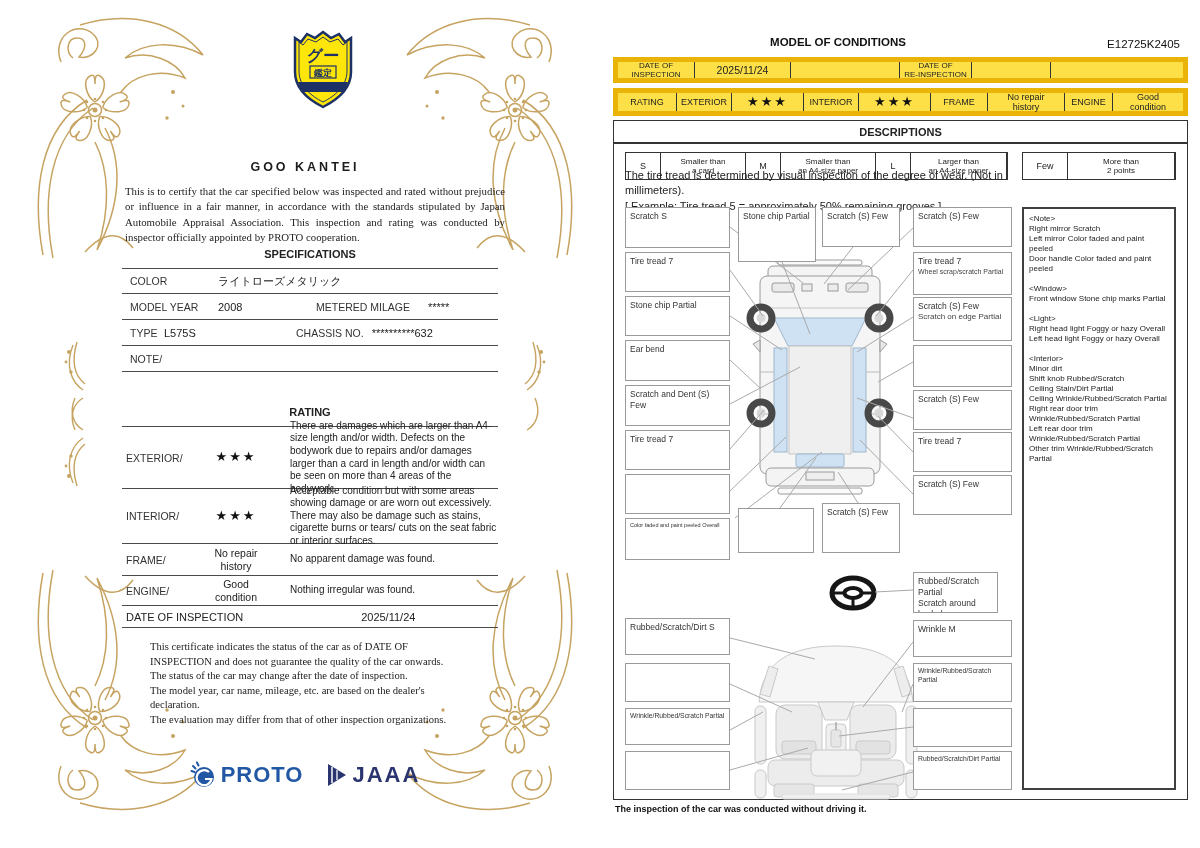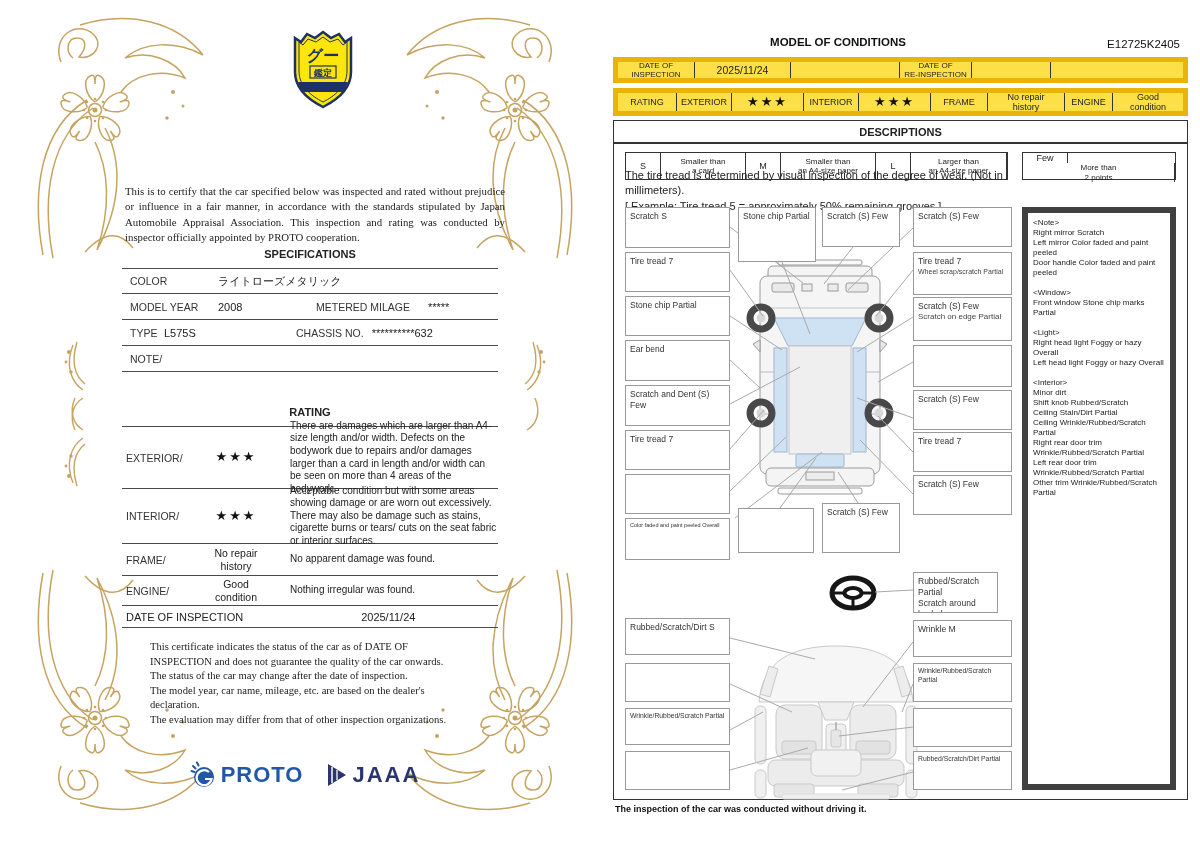--- a/index.html
+++ b/index.html
@@ -61,21 +61,21 @@
   .content-box { left:3px; top:143px; width:575px; height:657px; border:1px solid #333; }
   .legend { display:flex; border:1px solid #333; height:28px; font-size:8px; }
   .legend .tcell { border-right:1px solid #333; }
   .legend .key { font-size:9px; }
   .tread-note { left:15px; top:168px; width:430px; font-size:11px; line-height:1.4; color:#222; }
   .lbox { position:absolute; border:1px solid #9a9a9a; background:#fff; color:#333;
     font-size:8.5px; line-height:1.3; padding:3px 4px; z-index:2; overflow:hidden; }
   .lbox .sub { display:block; font-size:7px; color:#444; }
   .tiny { font-size:5.5px; }
   .small { font-size:6.8px; }
-  .notes-panel { left:412px; top:207px; width:154px; height:583px; border:6px solid #404040;
+  .notes-panel { left:412px; top:207px; width:154px; height:583px; border:2px solid #404040;
     padding:5px 5px; font-size:8px; line-height:1.25; color:#222; z-index:2; overflow:hidden; }
   .rp-footer { left:5px; top:804px; font-size:9px; font-weight:bold; color:#111; }
   .diagram { position:absolute; left:0; top:0; z-index:1; }
 </style>
 </head>
 <body>
 
 <div class="canvas">
 
   <div class="page" id="left-page">
@@ -134,20 +134,21 @@
 
     <svg class="abs lp" style="left:268px; top:30px;" width="60" height="80" viewBox="0 0 60 80">
       <path d="M30,2 L38,8 L46,4 L52,12 L58,8 L58,42 C58,59 44,70 30,77 C16,70 2,59 2,42 L2,8 L8,12 L14,4 L22,8 Z" fill="#ffe60a" stroke="#1e3166" stroke-width="2.5"></path>
       <path d="M30,7 L37,12 L45,9 L50,15 L54,12 L54,41 C54,56 42,66 30,72 C18,66 6,56 6,41 L6,12 L10,15 L15,9 L23,12 Z" fill="none" stroke="#1e3166" stroke-width="1"></path>
       <text x="30" y="31" text-anchor="middle" font-size="16" font-weight="bold" fill="#1e3166" font-family="Liberation Sans, sans-serif">グー</text>
       <rect x="17" y="36" width="26" height="12" fill="#ffe60a" stroke="#1e3166" stroke-width="1.2"></rect>
       <text x="30" y="45.5" text-anchor="middle" font-size="9" font-weight="bold" fill="#1e3166" font-family="Liberation Sans, sans-serif">鑑定</text>
       <polygon points="5,52 55,52 51,62 9,62" fill="#1e3166"></polygon>
     </svg>
 
+    <div class="abs lp subtitle">GOO KANTEI</div>
     <div class="abs lp intro">This is to certify that the car specified below was inspected and rated without prejudice or influence in a fair manner, in accordance with the standards stipulated by Japan Automobile Appraisal Association. This inspection and rating was conducted by inspector officially appointed by PROTO cooperation.</div>
 
     <div class="abs lp sec-head" style="top:248px;">SPECIFICATIONS</div>
 
     <div class="abs lp spec-table">
       <div class="spec-row">
         <span class="spec-label">COLOR</span>
         <span class="spec-val">ライトローズメタリック</span>
       </div>
       <div class="spec-row">
@@ -266,21 +267,21 @@
       <div class="tcell key" style="width:35px;">S</div>
       <div class="tcell pre" style="width:85px;">Smaller than
 a card</div>
       <div class="tcell key" style="width:35px;">M</div>
       <div class="tcell pre" style="width:95px;">Smaller than
 an A4-size paper</div>
       <div class="tcell key" style="width:35px;">L</div>
       <div class="tcell pre" style="flex:1;">Larger than
 an A4-size paper</div>
     </div>
-    <div class="abs legend" style="left:412px; top:152px; width:154px;flex-direction:column;">
+    <div class="abs legend" style="left:412px; top:152px; width:154px;">
       <div class="tcell key" style="width:45px;">Few</div>
       <div class="tcell pre" style="flex:1;">More than
 2 points</div>
     </div>
 
     <div class="abs tread-note pre">The tire tread is determined by visual inspection of the degree of wear. (Not in millimeters).
 [ Example: Tire tread 5 = approximately 50% remaining grooves ]</div>
 
     <svg class="diagram" width="580" height="848" viewBox="0 0 580 848">
 

